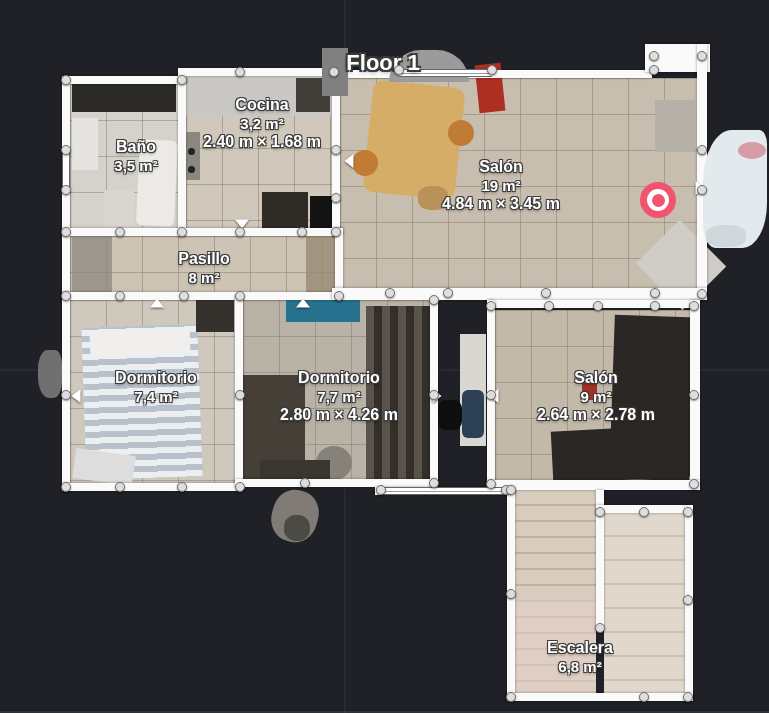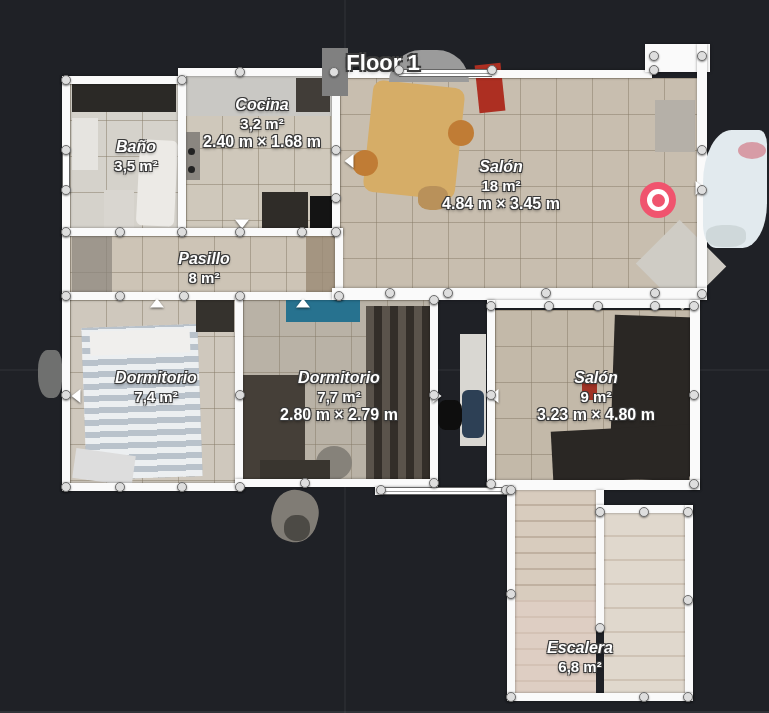--- a/index.html
+++ b/index.html
@@ -30,21 +30,21 @@
   .arr{position:absolute;width:0;height:0;transform:translate(-50%,-50%);filter:drop-shadow(0 1px 1px rgba(0,0,0,.6));z-index:25;}
   .arr.up{border-left:7px solid transparent;border-right:7px solid transparent;border-bottom:9px solid #fff;}
   .arr.down{border-left:7px solid transparent;border-right:7px solid transparent;border-top:9px solid #fff;}
   .arr.left{border-top:7px solid transparent;border-bottom:7px solid transparent;border-right:9px solid #fff;}
   .arr.right{border-top:7px solid transparent;border-bottom:7px solid transparent;border-left:9px solid #fff;}
   .room-label{
     position:absolute;transform:translateX(-50%);text-align:center;z-index:20;
     color:#fff;font-weight:bold;line-height:1.18;white-space:nowrap;
     text-shadow:-1px -1px 0 #3a3a3a,1px -1px 0 #3a3a3a,-1px 1px 0 #3a3a3a,1px 1px 0 #3a3a3a,0 2px 3px rgba(0,0,0,.45);
   }
-  .room-label .rname{font-size:16px;font-style:italic;}
+  .room-label .rname{font-size:16px;}
   .room-label .rarea{font-size:15px;}
   .room-label .rdims{font-size:16px;}
   #floor-title{
     position:absolute;left:383px;top:50px;transform:translateX(-50%);z-index:26;
     color:#fff;font-weight:bold;font-size:22px;
     text-shadow:-2px -2px 0 #3a3a3a,2px -2px 0 #3a3a3a,-2px 2px 0 #3a3a3a,2px 2px 0 #3a3a3a,0 2px 4px rgba(0,0,0,.5);
   }
   .target{
     position:absolute;left:640px;top:182px;width:36px;height:36px;border-radius:50%;
     display:flex;align-items:center;justify-content:center;z-index:24;
@@ -162,40 +162,40 @@
     <div class="rname">Baño</div>
     <div class="rarea">3,5 m²</div>
   </div>
   <div class="room-label" style="left:262px;top:96px;">
     <div class="rname">Cocina</div>
     <div class="rarea">3,2 m²</div>
     <div class="rdims">2.40 m × 1.68 m</div>
   </div>
   <div class="room-label" style="left:501px;top:158px;">
     <div class="rname">Salón</div>
-    <div class="rarea">18 m²</div>
+    <div class="rarea">19 m²</div>
     <div class="rdims">4.84 m × 3.45 m</div>
   </div>
   <div class="room-label" style="left:204px;top:250px;">
     <div class="rname">Pasillo</div>
     <div class="rarea">8 m²</div>
   </div>
   <div class="room-label" style="left:156px;top:369px;">
     <div class="rname">Dormitorio</div>
     <div class="rarea">7,4 m²</div>
   </div>
   <div class="room-label" style="left:339px;top:369px;">
     <div class="rname">Dormitorio</div>
     <div class="rarea">7,7 m²</div>
-    <div class="rdims">2.80 m × 2.79 m</div>
+    <div class="rdims">2.80 m × 4.26 m</div>
   </div>
   <div class="room-label" style="left:596px;top:369px;">
     <div class="rname">Salón</div>
     <div class="rarea">9 m²</div>
-    <div class="rdims">3.23 m × 4.80 m</div>
+    <div class="rdims">2.64 m × 2.78 m</div>
   </div>
   <div class="room-label" style="left:580px;top:639px;">
     <div class="rname">Escalera</div>
     <div class="rarea">6,8 m²</div>
   </div>
 
   <div class="target" id="target-marker" style="background: rgb(240, 84, 110);">
     <div class="target-inner">
       <div class="target-dot" id="target-dot" style="background: rgb(240, 84, 110);"></div>
     </div>

